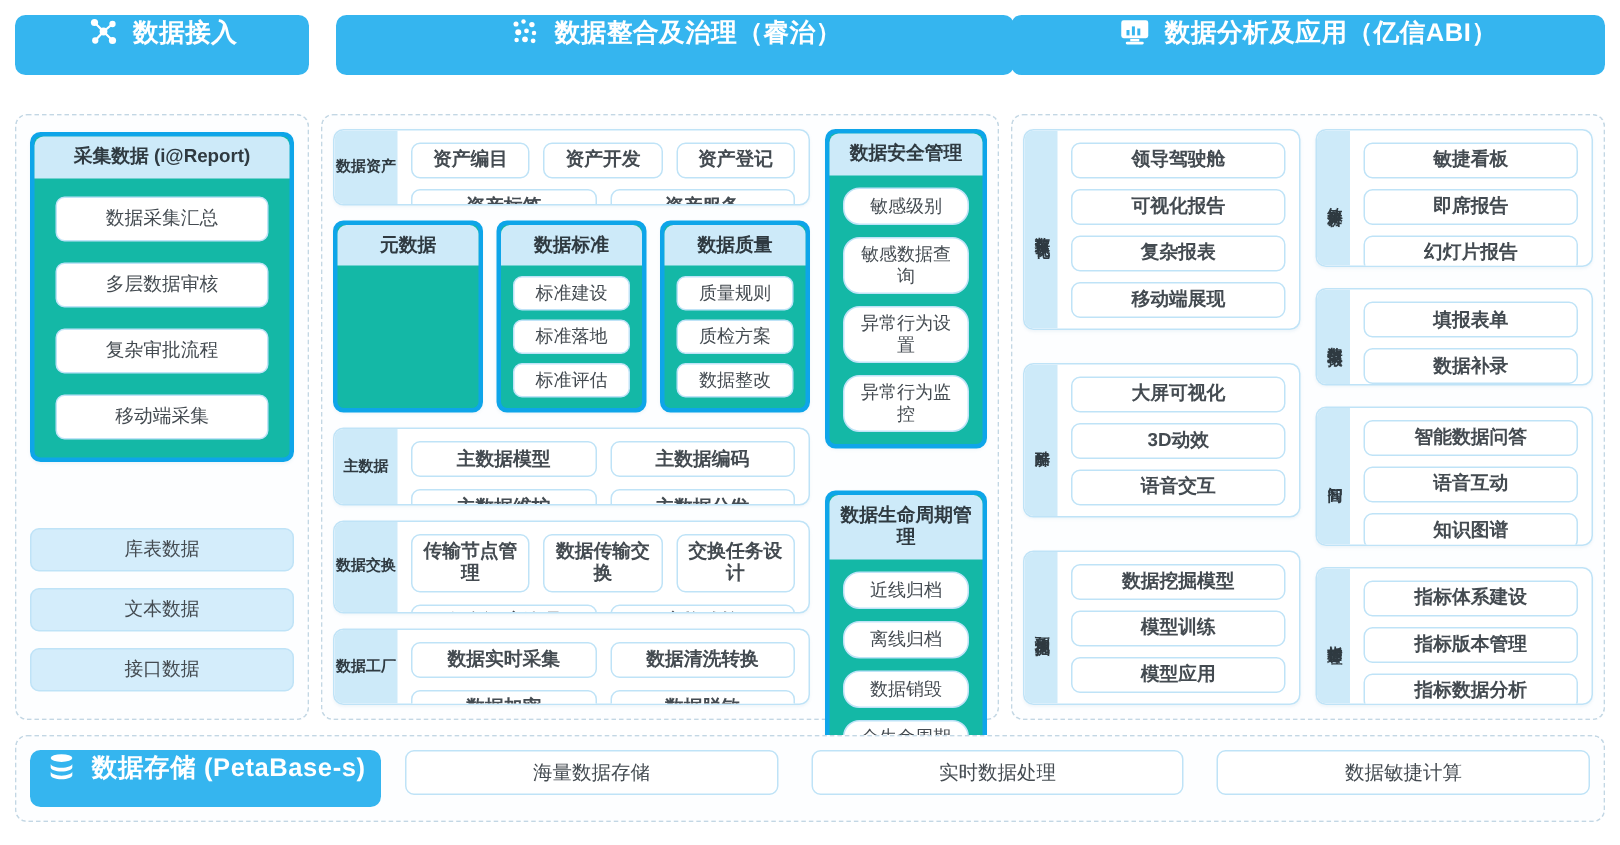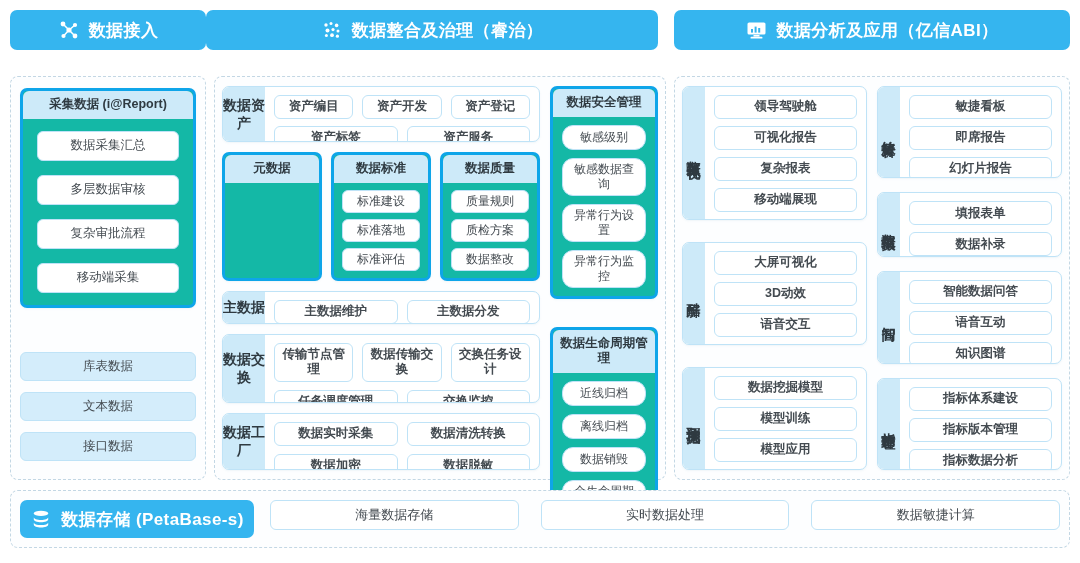--- a/index.html
+++ b/index.html
@@ -10,21 +10,21 @@
     color:#3c4043;
     overflow:hidden;
   }
   .page{position:relative;width:1080px;height:563px;box-sizing:border-box;padding:10px 10px 0 10px;}
 
   
   .hdr{
     height:40px;border-radius:7px;
     background:#35b5ef;
     color:#fff;
-    display:flex;align-items:center;justify-content:center;gap:9px;
+    display:flex;align-items:flex-start;justify-content:center;gap:9px;
     font-size:17px;font-weight:bold;letter-spacing:.4px;
   }
   .hdr .ic{display:flex;align-items:center;justify-content:center;width:22px;height:22px;}
   .hdr svg{display:block;}
 
   
   .zone{
     border:1px dashed #c3d7e4;border-radius:8px;
     background:#fdfeff;
     box-sizing:border-box;
@@ -60,41 +60,41 @@
 
   
   .grp{
     display:flex;
     border:1px solid #bfe3f7;border-radius:7px;background:#fff;
     box-sizing:border-box;overflow:hidden;
     box-shadow:0 1px 2px rgba(120,170,200,.10);
   }
   .grp-label{
     background:#cdeaf9;color:#2f3a41;
-    font-size:14px;font-weight:bold;
+    font-size:10px;font-weight:bold;
     display:flex;align-items:center;justify-content:center;
     text-align:center;line-height:1.3;
     flex:0 0 auto;
   }
   .grp-body{flex:1;padding:8px 9px;display:flex;flex-direction:column;gap:8px;font-weight:bold;}
   .row{display:flex;gap:9px;}
   .row > .pill{flex:1;}
 
   
   .col-left{position:absolute;left:10px;top:10px;width:196px;}
   .col-left .hdr{width:196px;}
   .left-zone{position:absolute;left:10px;top:76px;width:196px;height:404px;}
   .left-card{position:absolute;left:20px;top:88px;width:176px;}
   .left-card .card-body{gap:14px;padding:12px 14px;}
   .left-card .pill{min-height:30px;}
   .left-bottom{position:absolute;left:20px;top:352px;width:176px;display:flex;flex-direction:column;gap:11px;}
   .left-bottom .pill{min-height:29px;}
 
   
-  .col-mid{position:absolute;left:206px;top:10px;width:452px;}
+  .col-mid{position:absolute;left:224px;top:10px;width:452px;}
   .col-mid .hdr{width:452px;}
   .mid-zone{position:absolute;left:214px;top:76px;width:452px;height:404px;}
   .mid-inner{position:absolute;left:222px;top:86px;width:436px;height:384px;display:flex;gap:10px;}
   .mid-left{width:318px;display:flex;flex-direction:column;gap:10px;}
   .mid-right{width:108px;display:flex;flex-direction:column;gap:10px;}
 
   .mid-left .grp-label{width:42px;}
   .g-assets .grp-body{gap:7px;}
   .three-cards{display:flex;gap:9px;}
   .three-cards .card{flex:1;}
@@ -217,20 +217,24 @@
             <div class="pill">质检方案</div>
             <div class="pill">数据整改</div>
           </div>
         </div>
       </div>
 
       <div class="grp">
         <div class="grp-label">主数据</div>
         <div class="grp-body">
           <div class="row">
+            <div class="pill">主数据模型</div>
+            <div class="pill">主数据编码</div>
+          </div>
+          <div class="row">
             <div class="pill">主数据维护</div>
             <div class="pill">主数据分发</div>
           </div>
         </div>
       </div>
 
       <div class="grp">
         <div class="grp-label">数据交换</div>
         <div class="grp-body">
           <div class="row">

